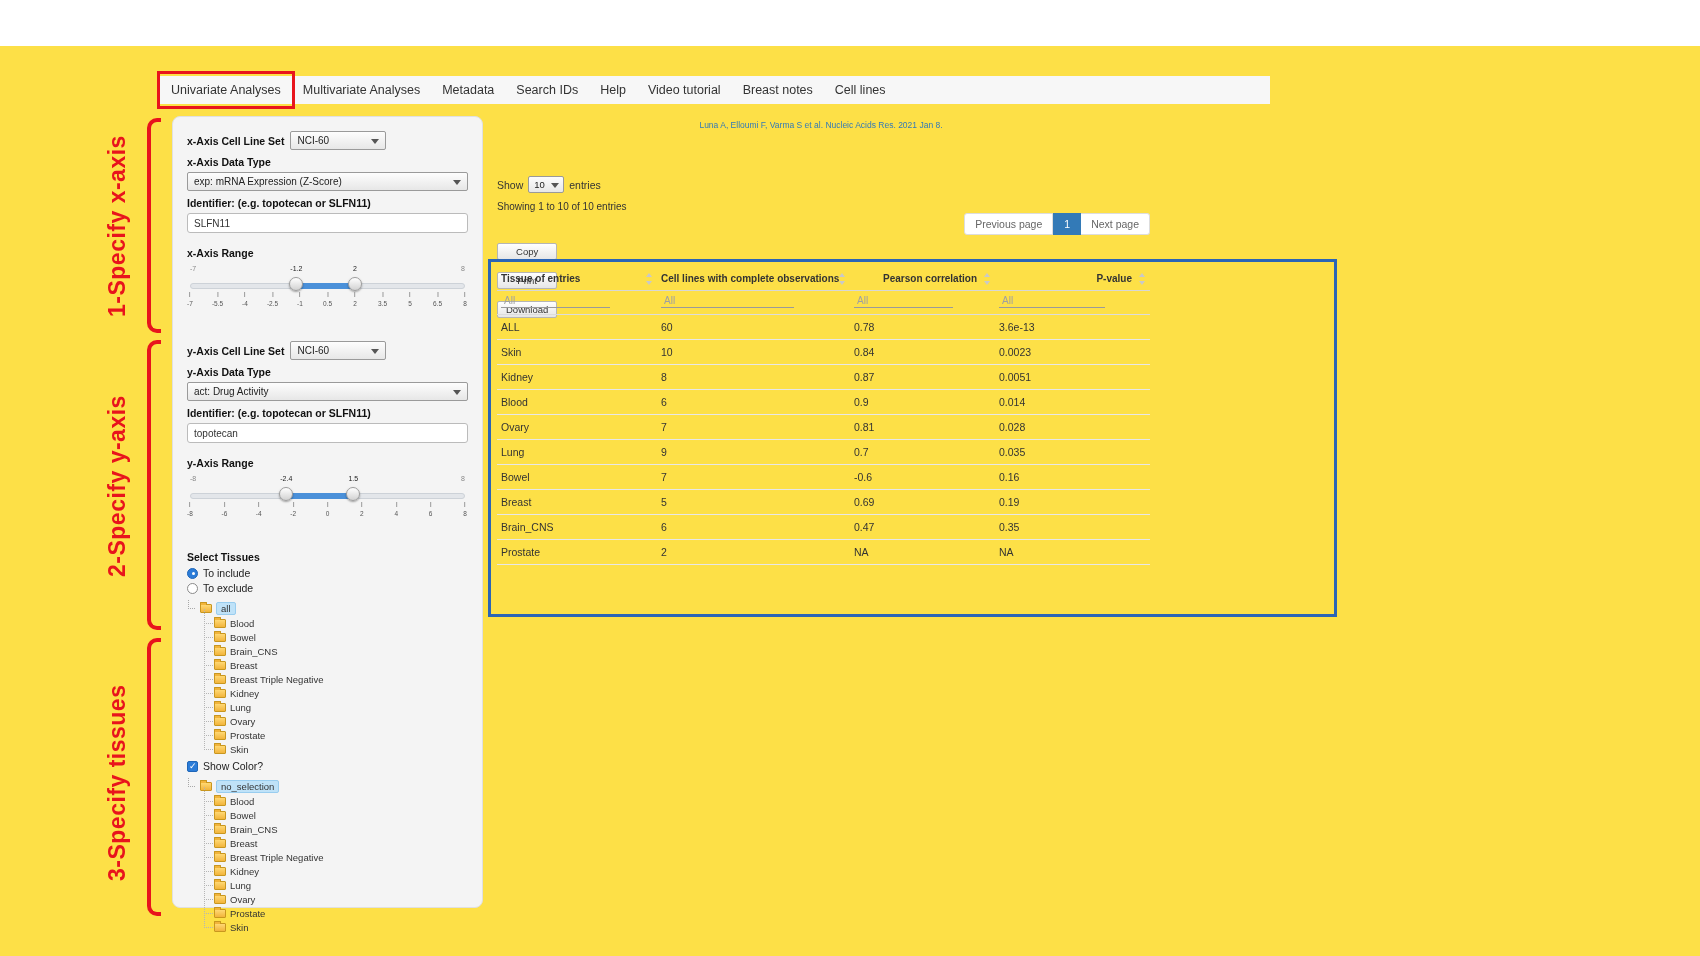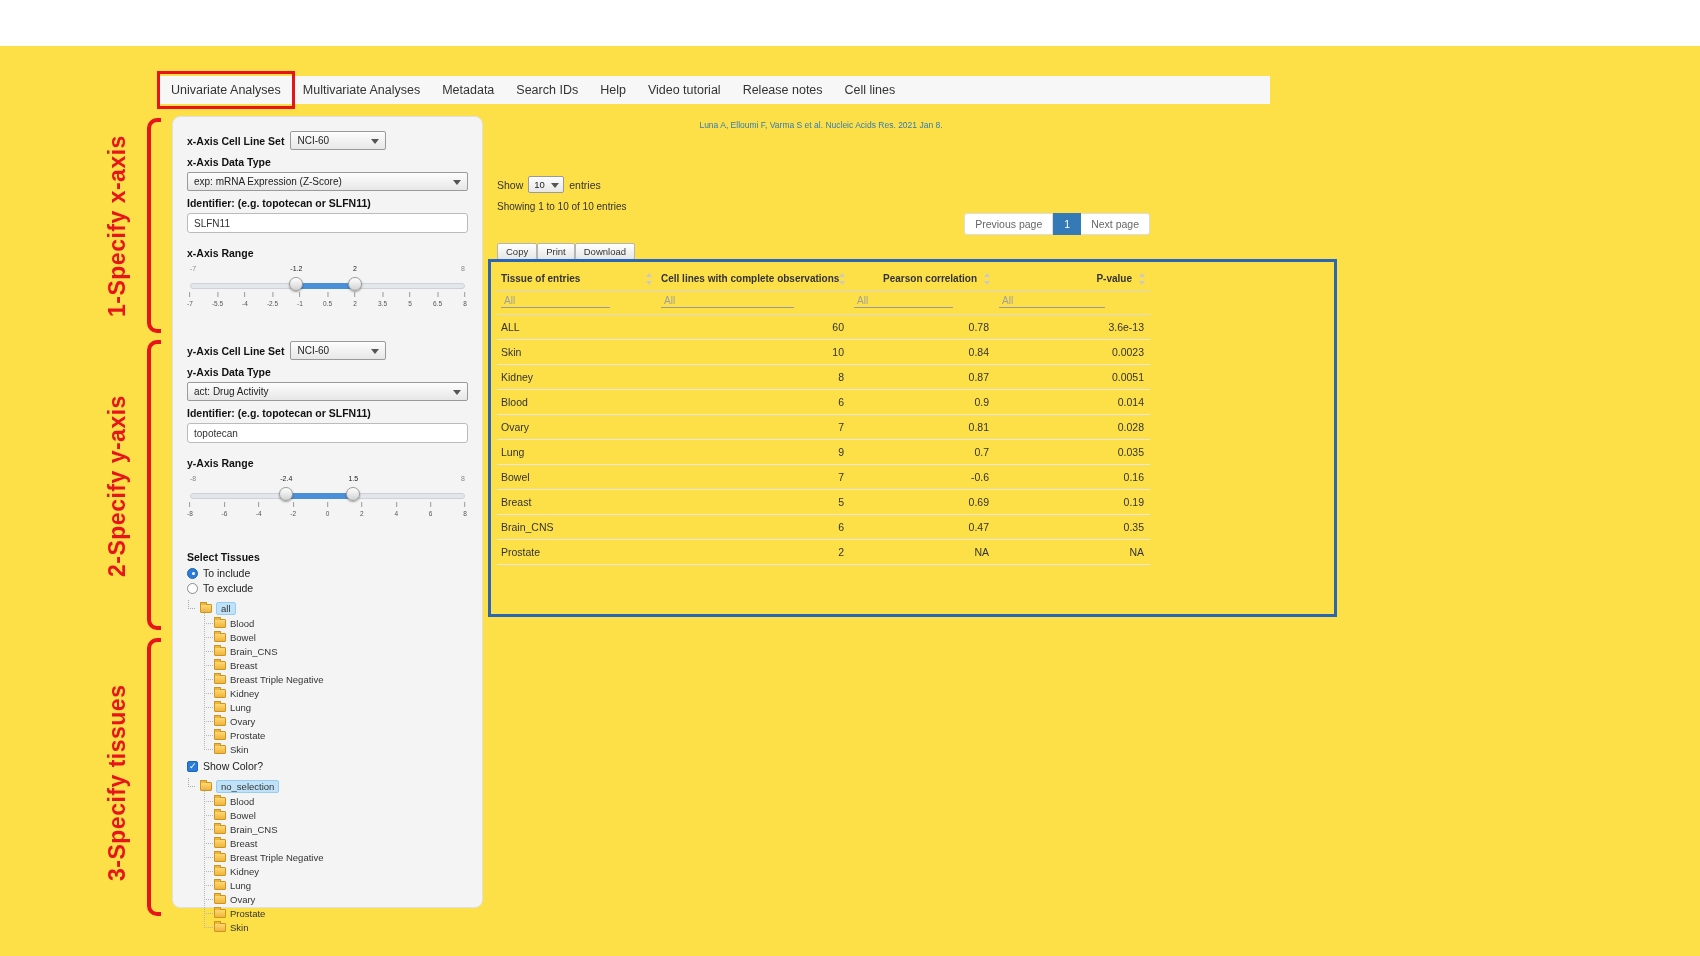--- a/index.html
+++ b/index.html
@@ -101,21 +101,21 @@
   .show-row { position:absolute; left:497px; top:130px; display:flex; align-items:center; gap:5px;
               font-size:10.5px; color:#333; }
   .showing-text { position:absolute; left:497px; top:155px; font-size:10px; color:#333; }
 
   .pagination { position:absolute; right:550px; top:167px; display:flex; font-size:10.5px; }
   .page-btn { border:1px solid #ddd; background:#fff; color:#666; padding:4px 10px; cursor:pointer; white-space:nowrap; }
   .page-btn.prev { border-radius:3px 0 0 3px;text-align:right; }
   .page-btn.num  { background:#337ab7; border-color:#337ab7; color:#fff; }
   .page-btn.next { border-radius:0 3px 3px 0; border-left:none; }
 
-  .export-row { position:absolute; left:497px; top:197px; display:flex; gap:0; }
+  .export-row { position:absolute; left:497px; top:197px; display:flex; gap:12px;flex-direction:column; }
   .export-btn { border:1px solid #b5b5b5; background:linear-gradient(#ffffff,#e6e6e6); font-size:9.5px;
                 color:#333; padding:2px 8px; border-radius:2px; cursor:pointer; font-family:"Liberation Sans",sans-serif; }
 
   .blue-frame { position:absolute; left:488px; top:213px; width:849px; height:358px;
                 border:3px solid #2b65b5; pointer-events:none; }
 
   .data-table { position:absolute; left:497px; top:221px; width:653px; border-collapse:collapse;
                 font-size:10.5px; color:#333; table-layout:fixed; }
   .data-table th { font-weight:bold; font-size:10px; padding:6px 18px 6px 4px; white-space:nowrap;
                    position:relative; border-bottom:1px solid #d7d7d7; }
@@ -125,42 +125,42 @@
   .sort-icon::before { content:''; position:absolute; top:0; left:1px;
       border-left:3px solid transparent; border-right:3px solid transparent; border-bottom:4px solid #c9c9c9; }
   .sort-icon::after  { content:''; position:absolute; bottom:0; left:1px;
       border-left:3px solid transparent; border-right:3px solid transparent; border-top:4px solid #c9c9c9; }
   .filter-row td { padding:3px 4px 6px 4px; border-bottom:1px solid #dcdcdc; }
   .filter-input { border:none; border-bottom:1px solid #9a9a9a; background:transparent; font-size:10px;
                   padding:1px 3px; width:72%; color:#333; font-family:"Liberation Sans",sans-serif; }
   .filter-input::placeholder { color:#a0a0a0; }
   .data-table tbody td { padding:6px 6px 6px 4px; border-bottom:1px solid #e7e7e7; white-space:nowrap; }
   .data-table tbody td:first-child { text-align:left; }
-  .data-table tbody td:not(:first-child) { text-align:right; }
+  .data-table tbody td:not(:first-child) { }
 </style>
 </head>
 <body>
 
 <div class="canvas">
 
   <nav class="topnav">
 
       <div class="nav-item active">Univariate Analyses</div>
 
       <div class="nav-item">Multivariate Analyses</div>
 
       <div class="nav-item">Metadata</div>
 
       <div class="nav-item">Search IDs</div>
 
       <div class="nav-item">Help</div>
 
       <div class="nav-item">Video tutorial</div>
 
-      <div class="nav-item">Release notes</div>
+      <div class="nav-item">Breast notes</div>
 
       <div class="nav-item">Cell lines</div>
 
   </nav>
 
   <div class="vlabel" id="vlabel1">1-Specify x-axis</div>
   <div class="vlabel" id="vlabel2">2-Specify y-axis</div>
   <div class="vlabel" id="vlabel3">3-Specify tissues</div>
   <div class="bracket" id="bracket1"></div>
   <div class="bracket" id="bracket2"></div>

